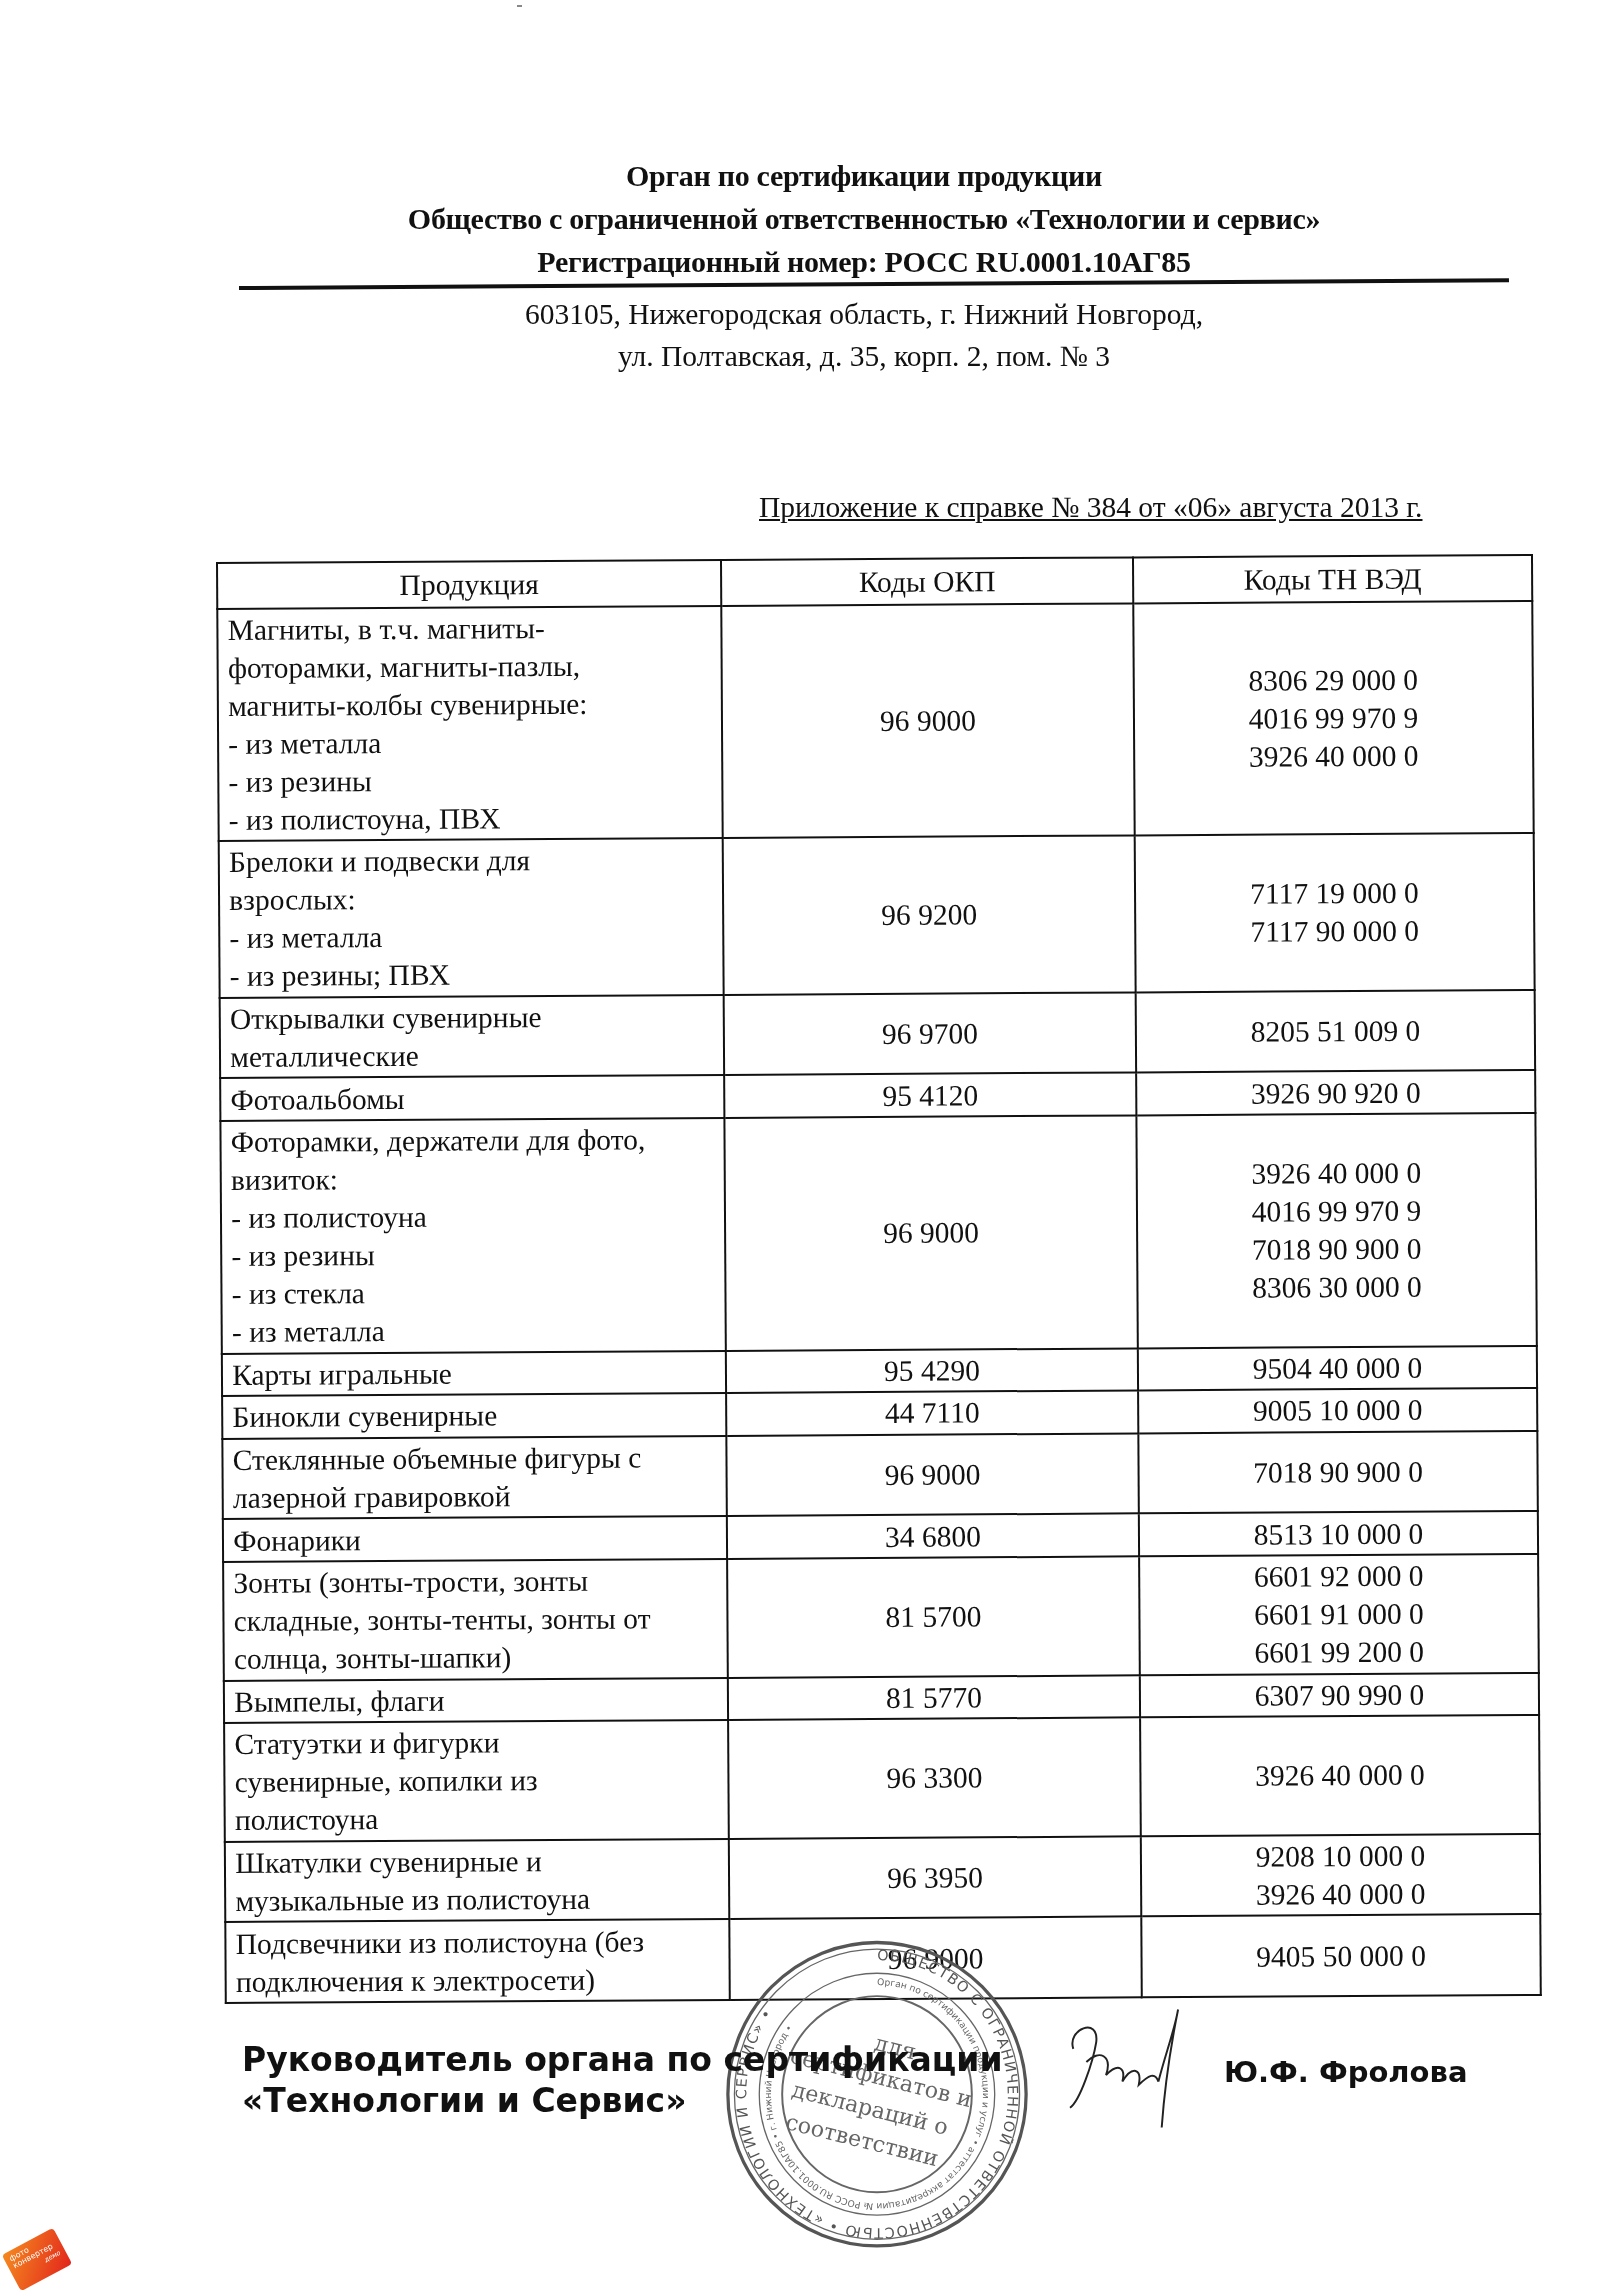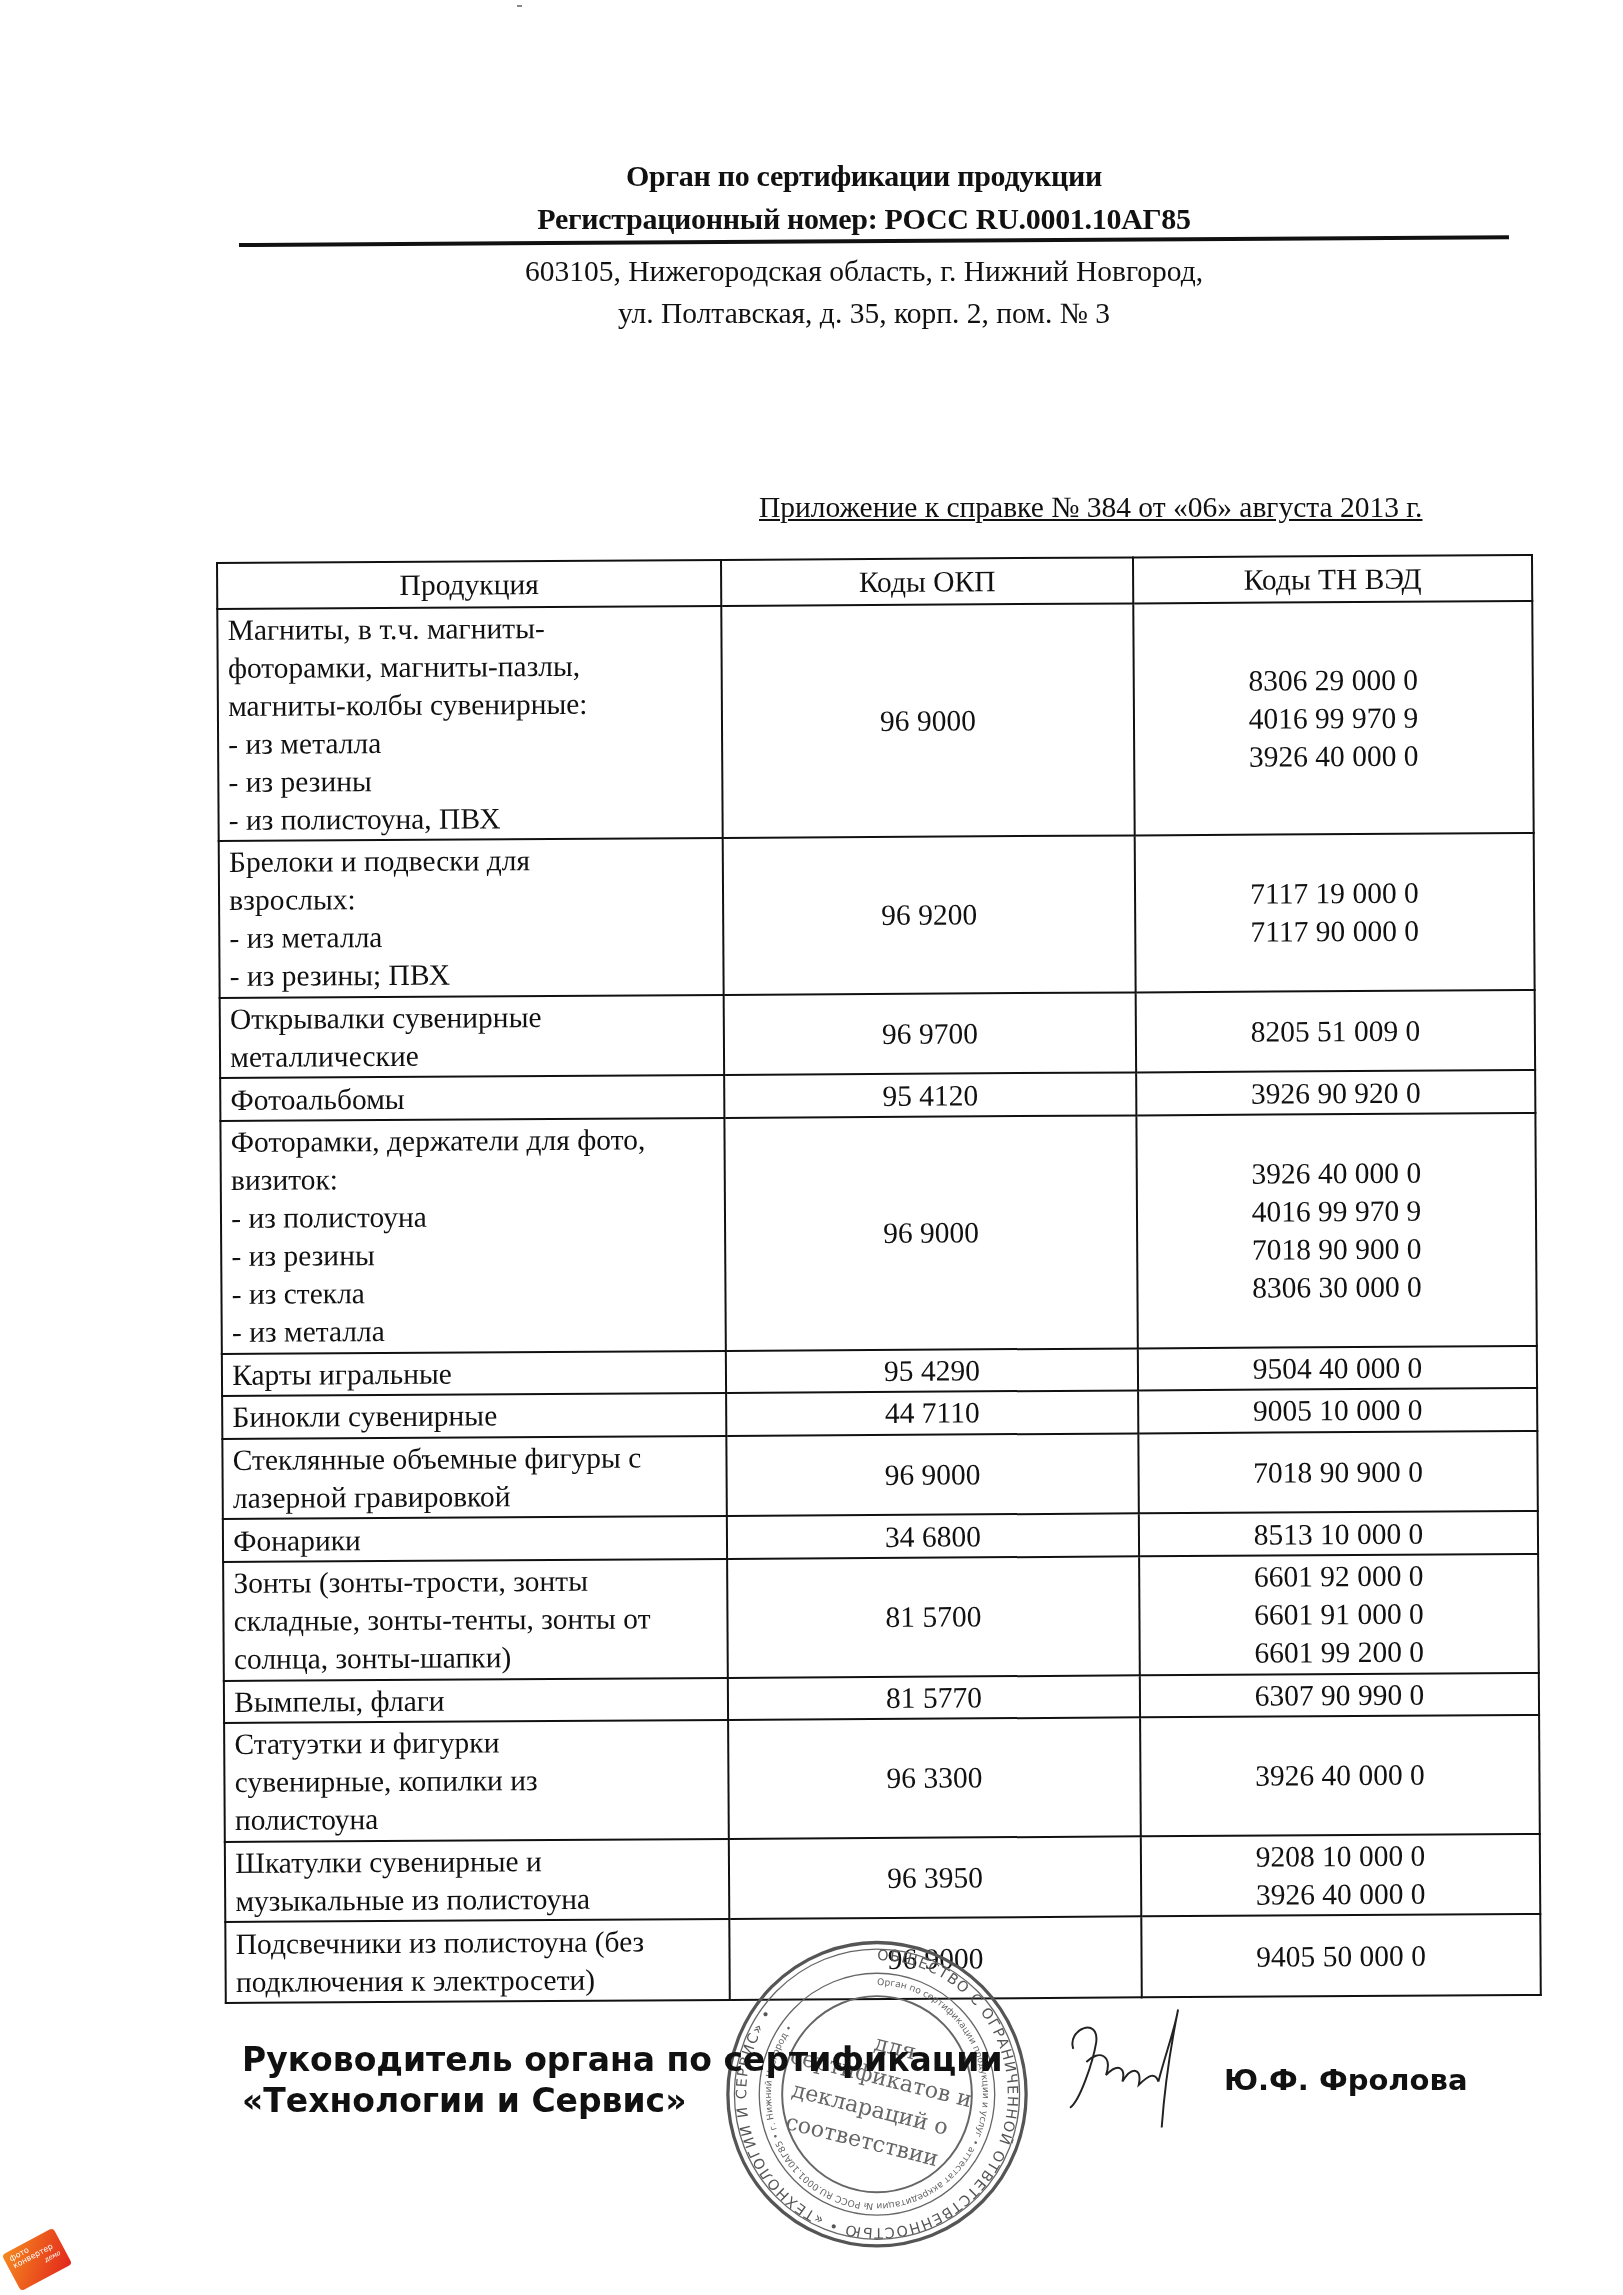--- a/index.html
+++ b/index.html
@@ -16,41 +16,42 @@
 
     table.products { position: absolute; left: 216px; top: 562px; width: 1316px; border-collapse: collapse;
                      table-layout: fixed; transform: rotate(-0.35deg); transform-origin: left top; }
     table.products th, table.products td { border: 2px solid #111; font-size: 29.5px; line-height: 38px; padding: 1.3px 9.2px; vertical-align: middle; }
     table.products th { font-weight: normal; text-align: center; height: 41px; }
     table.products td.prod { text-align: left; }
     table.products td.okp, table.products td.tnved { text-align: center; }
     col.c1 { width: 504px; } col.c2 { width: 412px; } col.c3 { width: 399px; }
 
     .footer { position: absolute; left: 242px; top: 2039px; font-family: "DejaVu Sans", sans-serif; font-weight: bold; font-size: 33px; line-height: 41px; }
-    .signer { position: absolute; left: 1224px; top: 2055px; font-family: "DejaVu Sans", sans-serif; font-weight: bold; font-size: 29px; margin-top: 8px; }
+    .signer { position: absolute; left: 1224px; top: 2055px; font-family: "DejaVu Sans", sans-serif; font-weight: bold; font-size: 29px; }
     .signature { position: absolute; left: 1060px; top: 2003px; width: 151px; height: 131px; }
 
     .stamp { position: absolute; left: 720px; top: 1934px; width: 314px; height: 327px; }
     .stamp svg { width: 100%; height: 100%; }
 
     .watermark { position: absolute; left: 7.9px; top: 2239px; width: 58px; height: 41px;
                  background: linear-gradient(135deg, #f58a1f, #e2261c); transform: rotate(-28deg);
                  border-radius: 3.9px; color: #fff; font-family: "DejaVu Sans", sans-serif; font-size: 7.9px;
                  line-height: 8.5px; padding: 3.9px 5.2px; box-sizing: border-box; }
     .watermark .demo { font-size: 6.5px; font-style: italic; display: block; text-align: right; }
     .scan-dot { position: absolute; left: 517px; top: 5.2px; width: 5.2px; height: 2px; background: #888; }
   </style>
 </head>
 <body>
 
 <div class="page">
   <div class="scan-dot"></div>
 
   <div class="header">
     <div class="line-bold">Орган по сертификации продукции</div>
+    <div class="line-bold">Общество с ограниченной ответственностью «Технологии и сервис»</div>
     <div class="line-bold">Регистрационный номер: РОСС RU.0001.10АГ85</div>
     <div class="rule"></div>
     <div class="line">603105, Нижегородская область, г. Нижний Новгород,</div>
     <div class="line">ул. Полтавская, д. 35, корп. 2, пом. № 3</div>
   </div>
 
   <div class="appendix">Приложение к справке № 384 от «06» августа 2013 г.</div>
 
   <table class="products">
     <colgroup>

